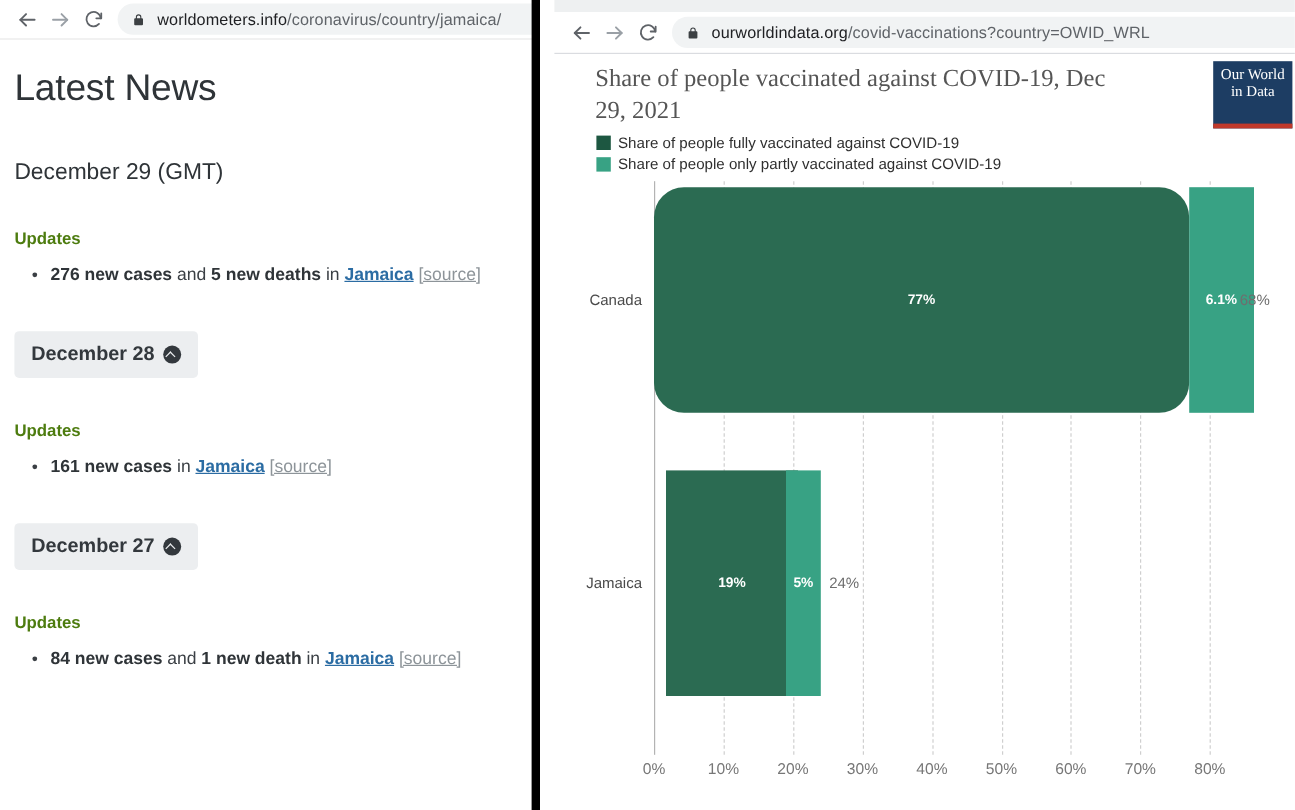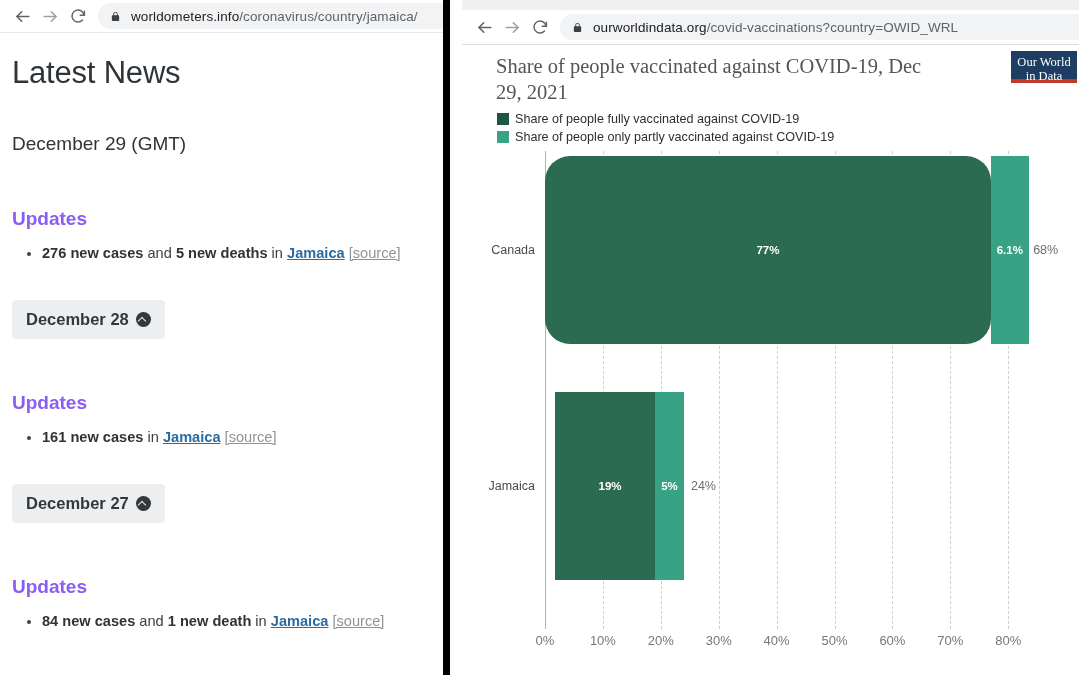--- a/index.html
+++ b/index.html
@@ -84,24 +84,24 @@
     margin: 22px 0 0 0;
     letter-spacing: -0.2px;
   }
   .date-heading {
     font-size: 19px;
     color: #2f3438;
     font-weight: 400;
     margin: 42px 0 0 0;
   }
   .updates-heading {
-    font-size: 19px;
+    font-size: 14px;
     font-weight: 700;
-    color: #8b5cf6;
-    margin: 53px 0 0 0;
+    color: #4d7c0f;
+    margin: 35px 0 0 0;
   }
   .update-list {
     margin: 13px 0 0 0;
     padding-left: 30px;
     list-style: disc;
   }
   .update-list li {
     font-size: 14.6px;
     color: #3a3f44;
     line-height: 1.5;
@@ -191,21 +191,21 @@
     font-family: "Liberation Serif", serif;
     font-size: 20.5px;
     line-height: 1.28;
     color: #555555;
     font-weight: 400;
   }
   .owid-logo {
     position: absolute;
     right: 14px; top: 6px;
     width: 66px;
-    height: 32px;
+    height: 56px;
     background: #1d3d63;
     border-bottom: 4px solid #c0392b;
     box-sizing: border-box;
     color: #ffffff;
     font-family: "Liberation Serif", serif;
     font-size: 12.5px;
     line-height: 1.12;
     text-align: center;
     padding-top: 4px;
     box-sizing: border-box;
@@ -422,21 +422,21 @@
         <div class="gridline" style="left: 430.4px;"></div>
         <div class="tick-label" style="left: 430.4px;">60%</div>
         <div class="gridline" style="left: 488.3px;"></div>
         <div class="tick-label" style="left: 488.3px;">70%</div>
         <div class="gridline" style="left: 546.2px;"></div>
         <div class="tick-label" style="left: 546.2px;">80%</div>
         <div class="cat-label" style="left: 0px; width: 73px; top: 205px;">Canada</div>
         <div class="bar-seg" style="left: 83px; top: 111px; width: 445.83px; height: 188px; background: rgb(43, 107, 82); border-radius: 25px;">
           <span class="seg-text">77%</span>
         </div>
-        <div class="bar-seg" style="left: 528.83px; top: 111px; width: 38px; height: 188px; background: rgb(56, 162, 132);">
+        <div class="bar-seg" style="left: 528.83px; top: 111px; width: 54px; height: 188px; background: rgb(56, 162, 132);">
           <span class="seg-text">6.1%</span>
         </div>
         <div class="bar-total" style="left: 571.149px; top: 205px;">68%</div>
         <div class="cat-label" style="left: 0px; width: 73px; top: 441px;">Jamaica</div>
         <div class="bar-seg" style="left: 93px; top: 347px; width: 110.01px; height: 188px; background: rgb(43, 107, 82);">
           <span class="seg-text">19%</span>
         </div>
         <div class="bar-seg" style="left: 193.01px; top: 347px; width: 28.95px; height: 188px; background: rgb(56, 162, 132);">
           <span class="seg-text">5%</span>
         </div>

